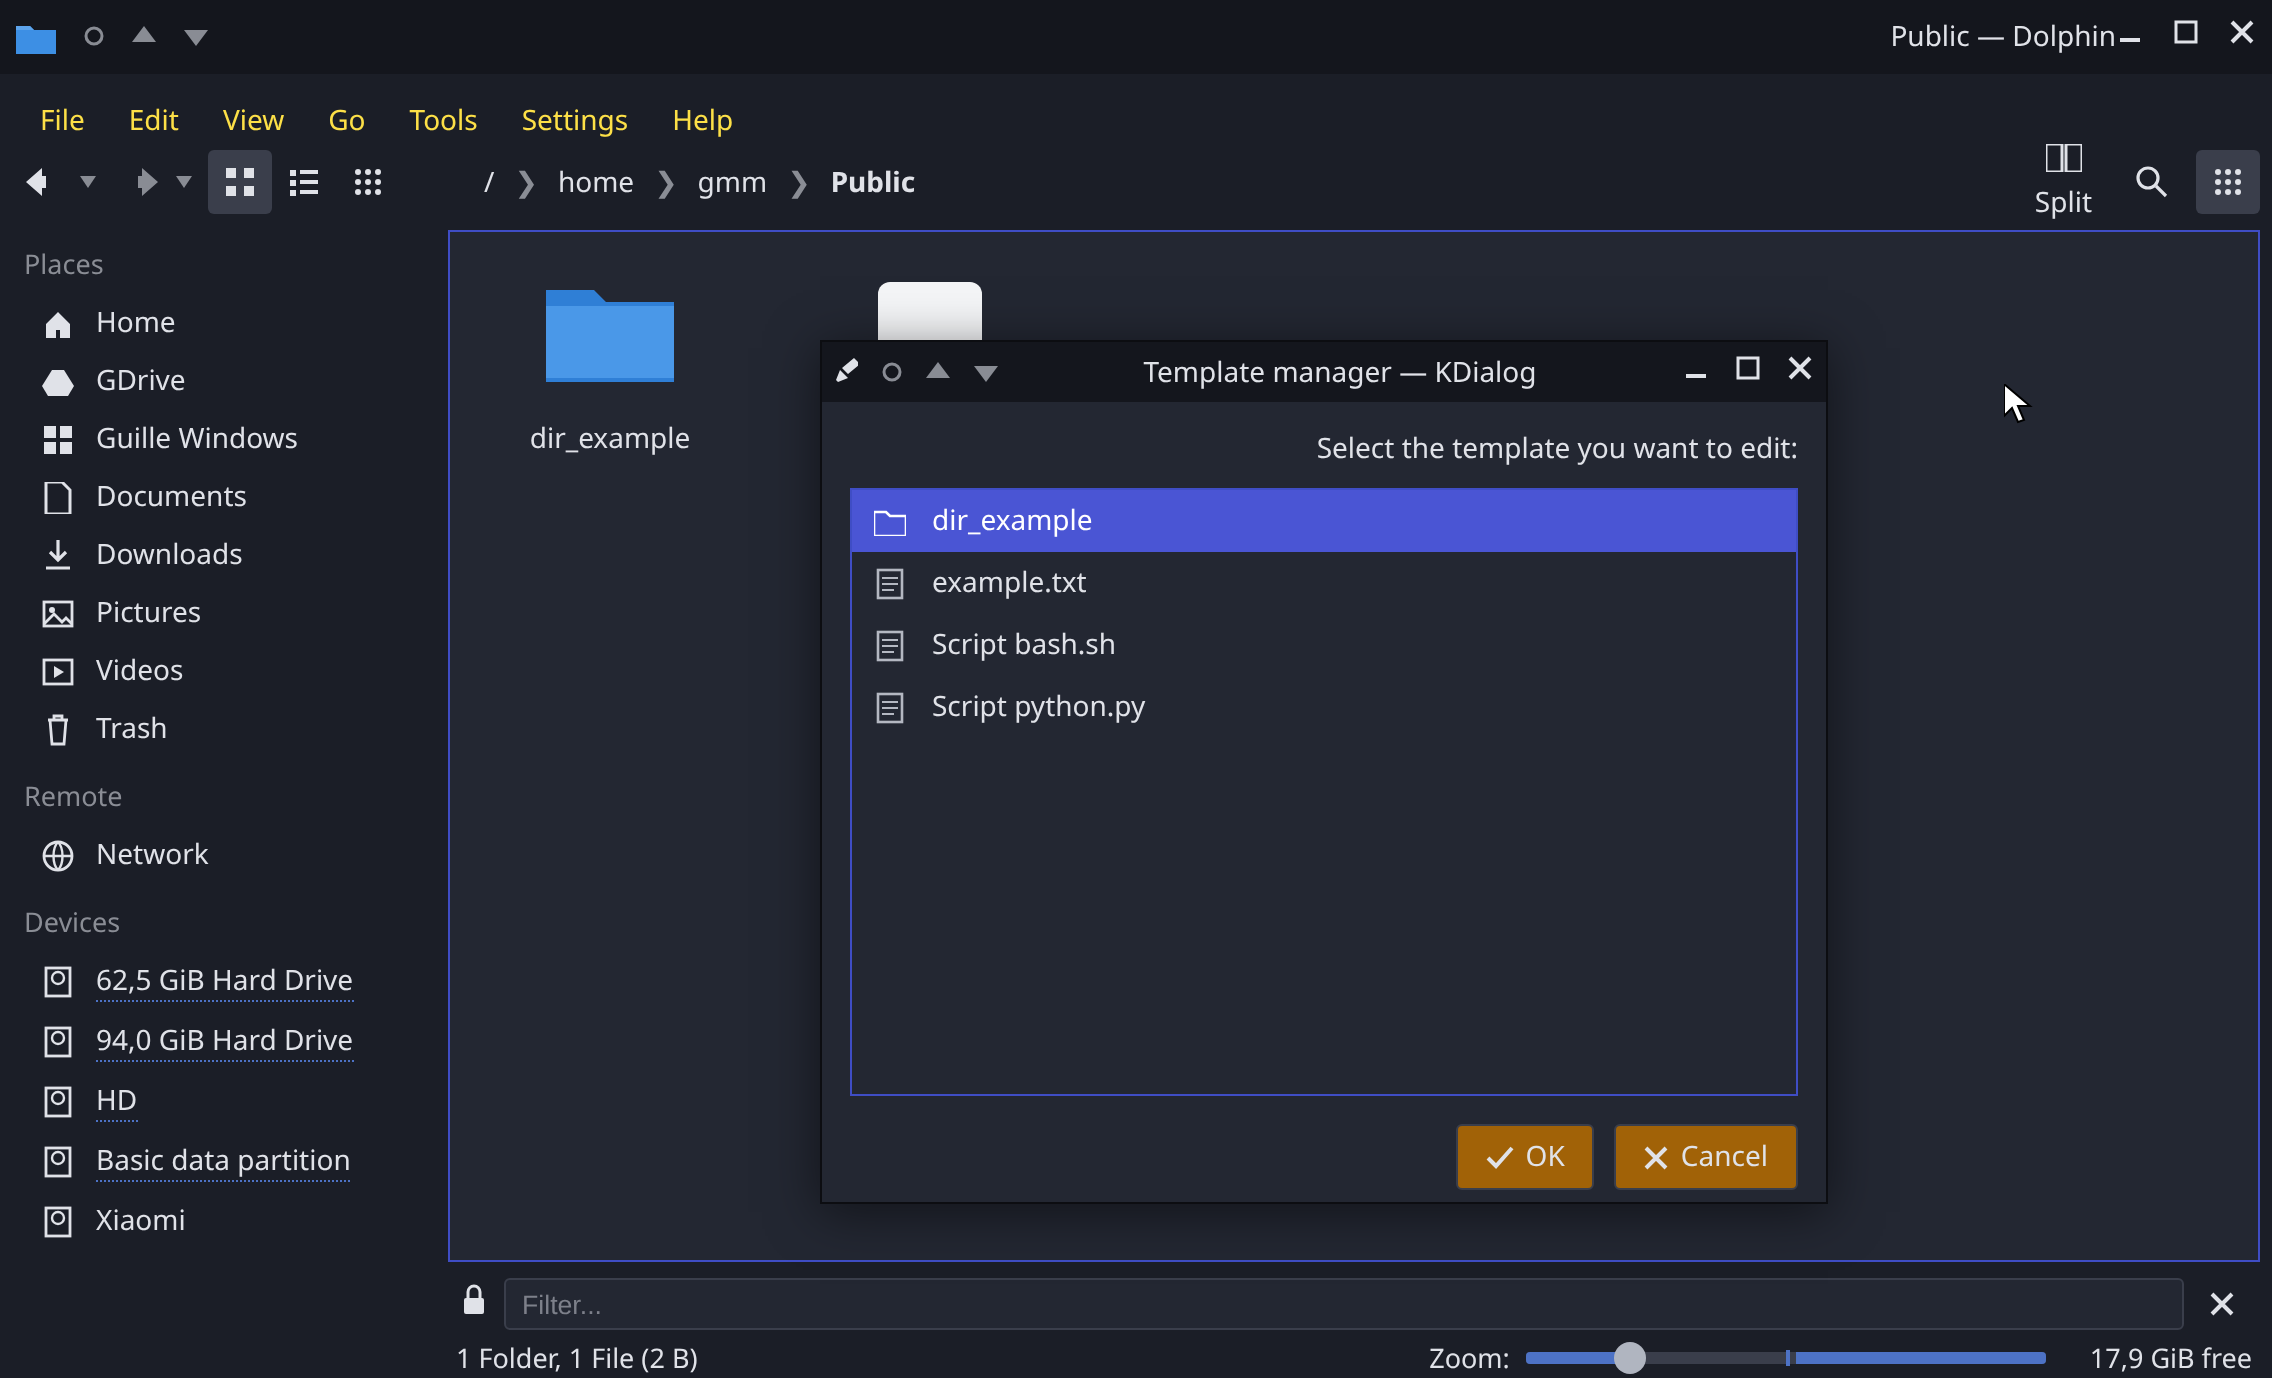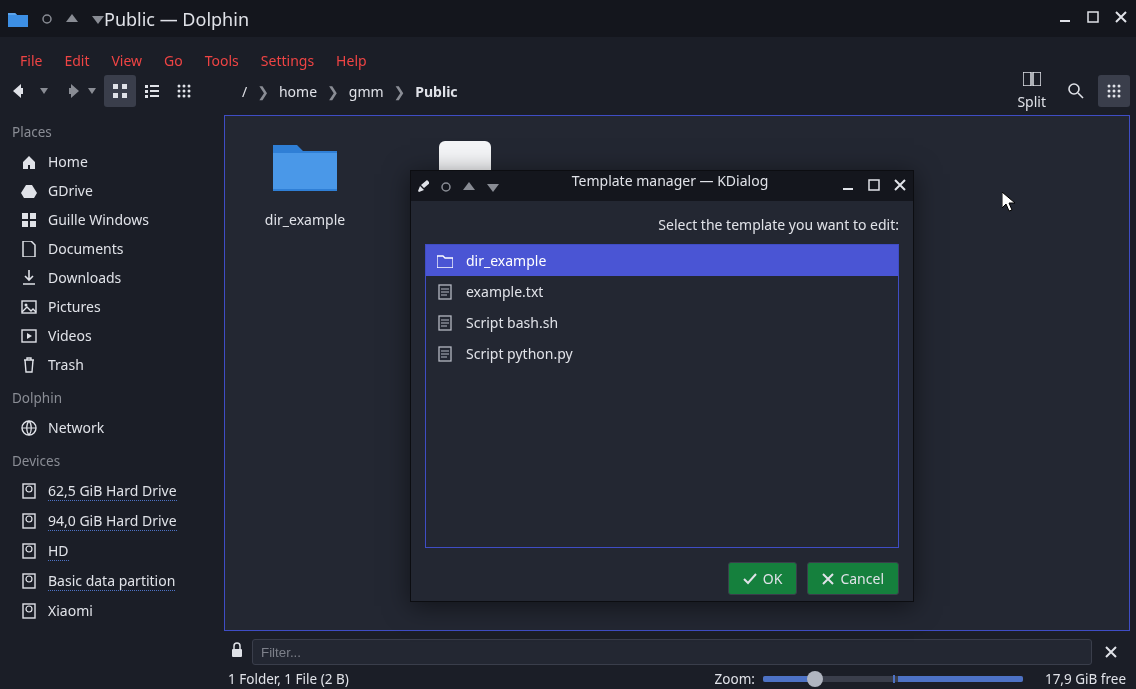--- a/index.html
+++ b/index.html
@@ -13,35 +13,35 @@
   position: relative;
 }
 .titlebar {
   height: 37px;
   display: flex;
   align-items: center;
   padding: 0 8px;
   background: #14161d;
 }
 .tb-left { display: flex; align-items: center; gap: 14px; }
-.tb-title { flex: 1; text-align: left; font-size: 18px; color: #e0e2e8; }
+.tb-title { flex: 1; text-align: right; font-size: 14px; color: #e0e2e8; }
 .tb-right { display: flex; align-items: center; gap: 14px; }
 .folder-icon-sm {
   width: 20px; height: 20px;
   display: inline-flex; align-items: center; justify-content: center;
 }
 .menubar {
   height: 32px;
   display: flex; align-items: center;
   padding: 0 10px;
   gap: 2px;
 }
 .menu-item {
   padding: 4px 10px;
-  color: #ef4444;
+  color: #fde047;
   cursor: default;
   margin-top: 14px;
 }
 .toolbar {
   height: 44px;
   display: flex; align-items: center;
   padding: 0 6px;
   gap: 2px;
 }
 .tb-btn {
@@ -177,21 +177,21 @@
   position: absolute;
   left: 410px; top: 170px;
   width: 504px; height: 432px;
   background: #232732;
   border: 1px solid #0c0d11;
   box-shadow: 0 4px 24px rgba(0,0,0,0.5);
 }
 .dlg-titlebar {
   height: 30px;
   background: #14161d;
-  display: flex; 
+  display: flex; align-items: center;
   padding: 0 6px;
 }
 .dlg-tb-left, .dlg-tb-right {
   display: flex; align-items: center; gap: 12px;
 }
 .dlg-title {
   flex: 1; text-align: center; font-size: 14px;
 }
 .dlg-body { padding: 10px 14px 0 14px; }
 .dlg-prompt { text-align: right; padding: 4px 0 10px 0; }
@@ -209,21 +209,21 @@
   width: 18px; height: 18px;
   display: inline-flex; align-items: center; justify-content: center;
 }
 .dlg-buttons {
   display: flex; justify-content: flex-end; gap: 10px;
   padding: 14px 14px 0 14px;
 }
 .dlg-btn {
   display: flex; align-items: center; gap: 6px;
   border: 1px solid #3a3e4b;
-  background: #15803d;
+  background: #a16207;
   padding: 6px 14px;
   border-radius: 3px;
   cursor: default;
 }
 .cursor-pointer {
   position: absolute; left: 1002px; top: 192px;
   width: 16px; height: 22px;
 }
 </style>
 </head>
@@ -428,21 +428,21 @@
         </div>
         <div class="side-item">
           <span class="si-icon">
             <svg width="14" height="16">
               <path d="M2 3h10M5 3V1h4v2M3 3l1 12h6l1-12" fill="none" stroke="#e0e2e8" stroke-width="1.4"></path>
             </svg>
           </span>
           <span class="label">Trash</span>
         </div>
       </div>
-    <div class="side-header">Dolphin</div>
+    <div class="side-header">Remote</div>
     <div id="remote-list">
         <div class="side-item">
           <span class="si-icon">
             <svg width="16" height="16">
               <circle cx="8" cy="8" r="7" fill="none" stroke="#e0e2e8" stroke-width="1.4"></circle>
               <path d="M1 8h14M8 1c3 3 3 11 0 14M8 1c-3 3-3 11 0 14" fill="none" stroke="#e0e2e8" stroke-width="1.2"></path>
             </svg>
           </span>
           <span class="label">Network</span>
         </div>

